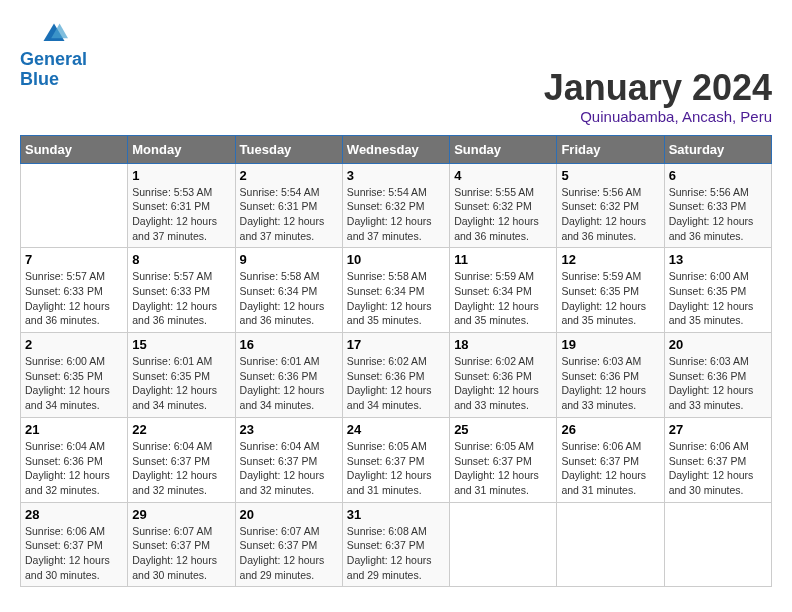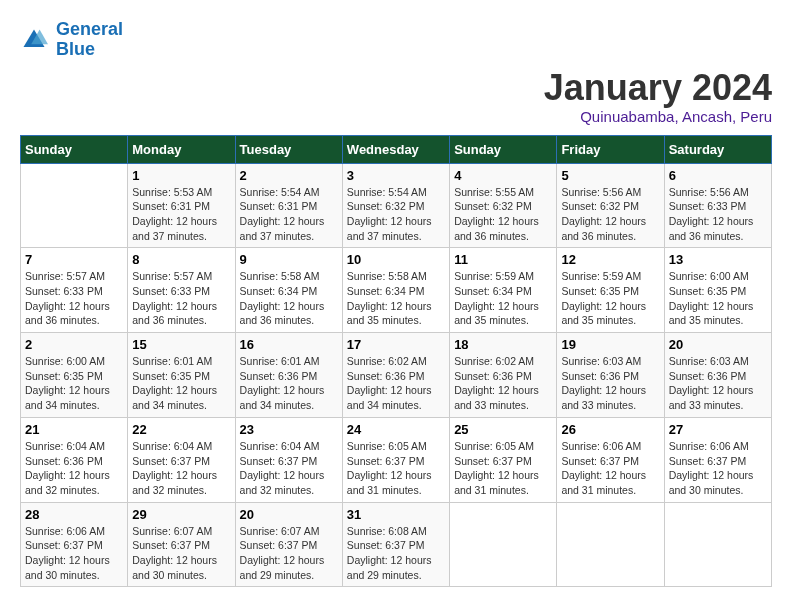--- a/index.html
+++ b/index.html
@@ -12,21 +12,22 @@
     }
     .header {
       display: flex;
       justify-content: space-between;
       align-items: flex-start;
       margin-bottom: 10px;
     }
     .logo {
       display: flex;
       align-items: center;
-      gap: 8px;
+      gap: 2px;
+      flex-direction: column;
     }
     .logo-text {
       font-size: 18px;
       font-weight: bold;
       color: #333;
       line-height: 1.1;
     }
     .logo-text span {
       color: #1a6fb5;
     }
@@ -47,21 +48,21 @@
     .subtitle {
       font-size: 15px;
       color: #4c1d95;
     }
     table {
       width: 100%;
       border-collapse: collapse;
       font-size: 11px;
     }
     thead th {
-      background: #14532d;
+      background: #737373;
       color: #fff;
       padding: 6px 4px;
       text-align: left;
       font-size: 13px;
       font-weight: bold;
       border: 1px solid #2c6eb5;
     }
     td {
       border: 1px solid #ccc;
       vertical-align: top;

